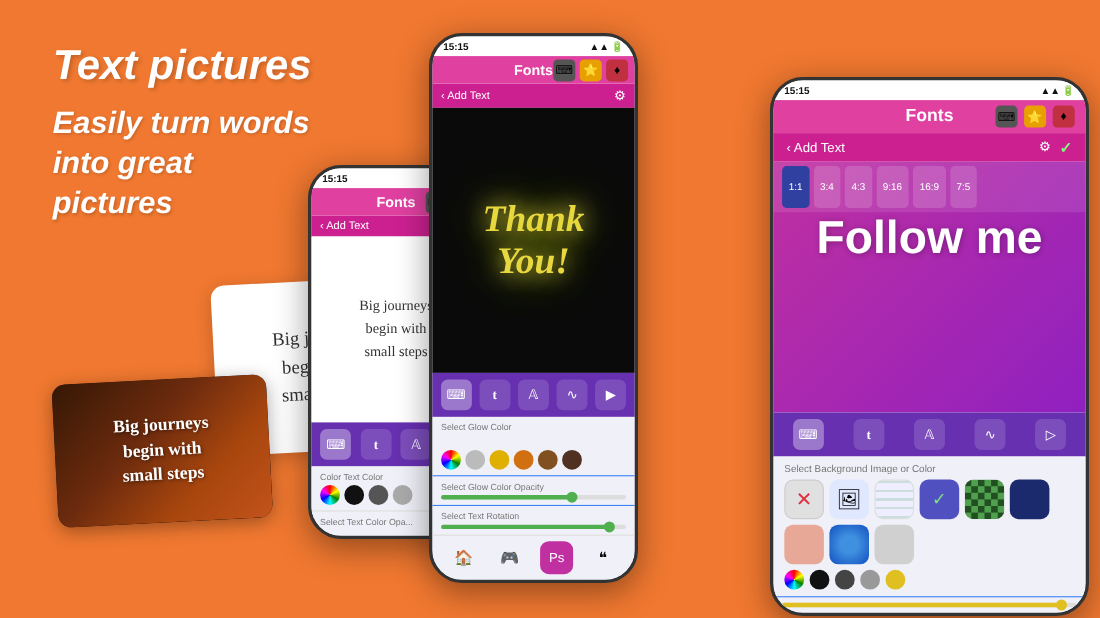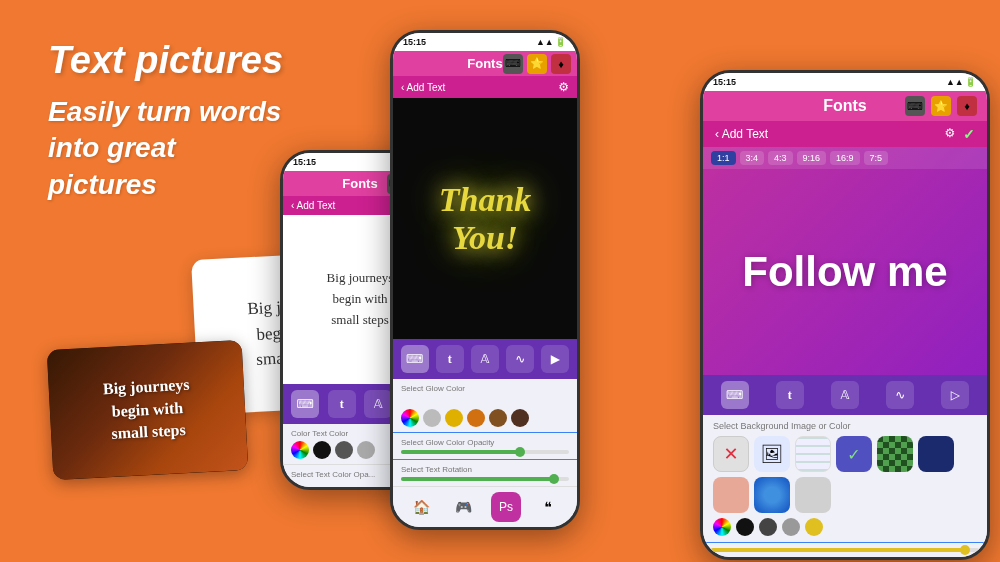--- a/index.html
+++ b/index.html
@@ -346,31 +346,31 @@
       flex-direction: column;
       align-items: stretch;
     }
     .ratio-bar {
       background: rgba(255,255,255,0.1);
       padding: 4px 8px;
       display: flex;
       gap: 4px;
     }
     .ratio-btn {
-      padding: 2px 6px;
+      padding: 14px 6px;
       border-radius: 4px;
       font-size: 9px;
       color: white;
       background: rgba(255,255,255,0.15);
     }
     .ratio-btn.active { background: #3040a0; }
     .canvas-content {
       flex: 1;
       display: flex;
-      align-items: center;
+      align-items: flex-start;
       justify-content: center;
     }
     .follow-me-text {
       font-size: 42px;
       font-weight: 900;
       color: white;
       text-align: center;
       line-height: 1.1;
       text-shadow: 1px 1px 6px rgba(0,0,0,0.3);
     }

